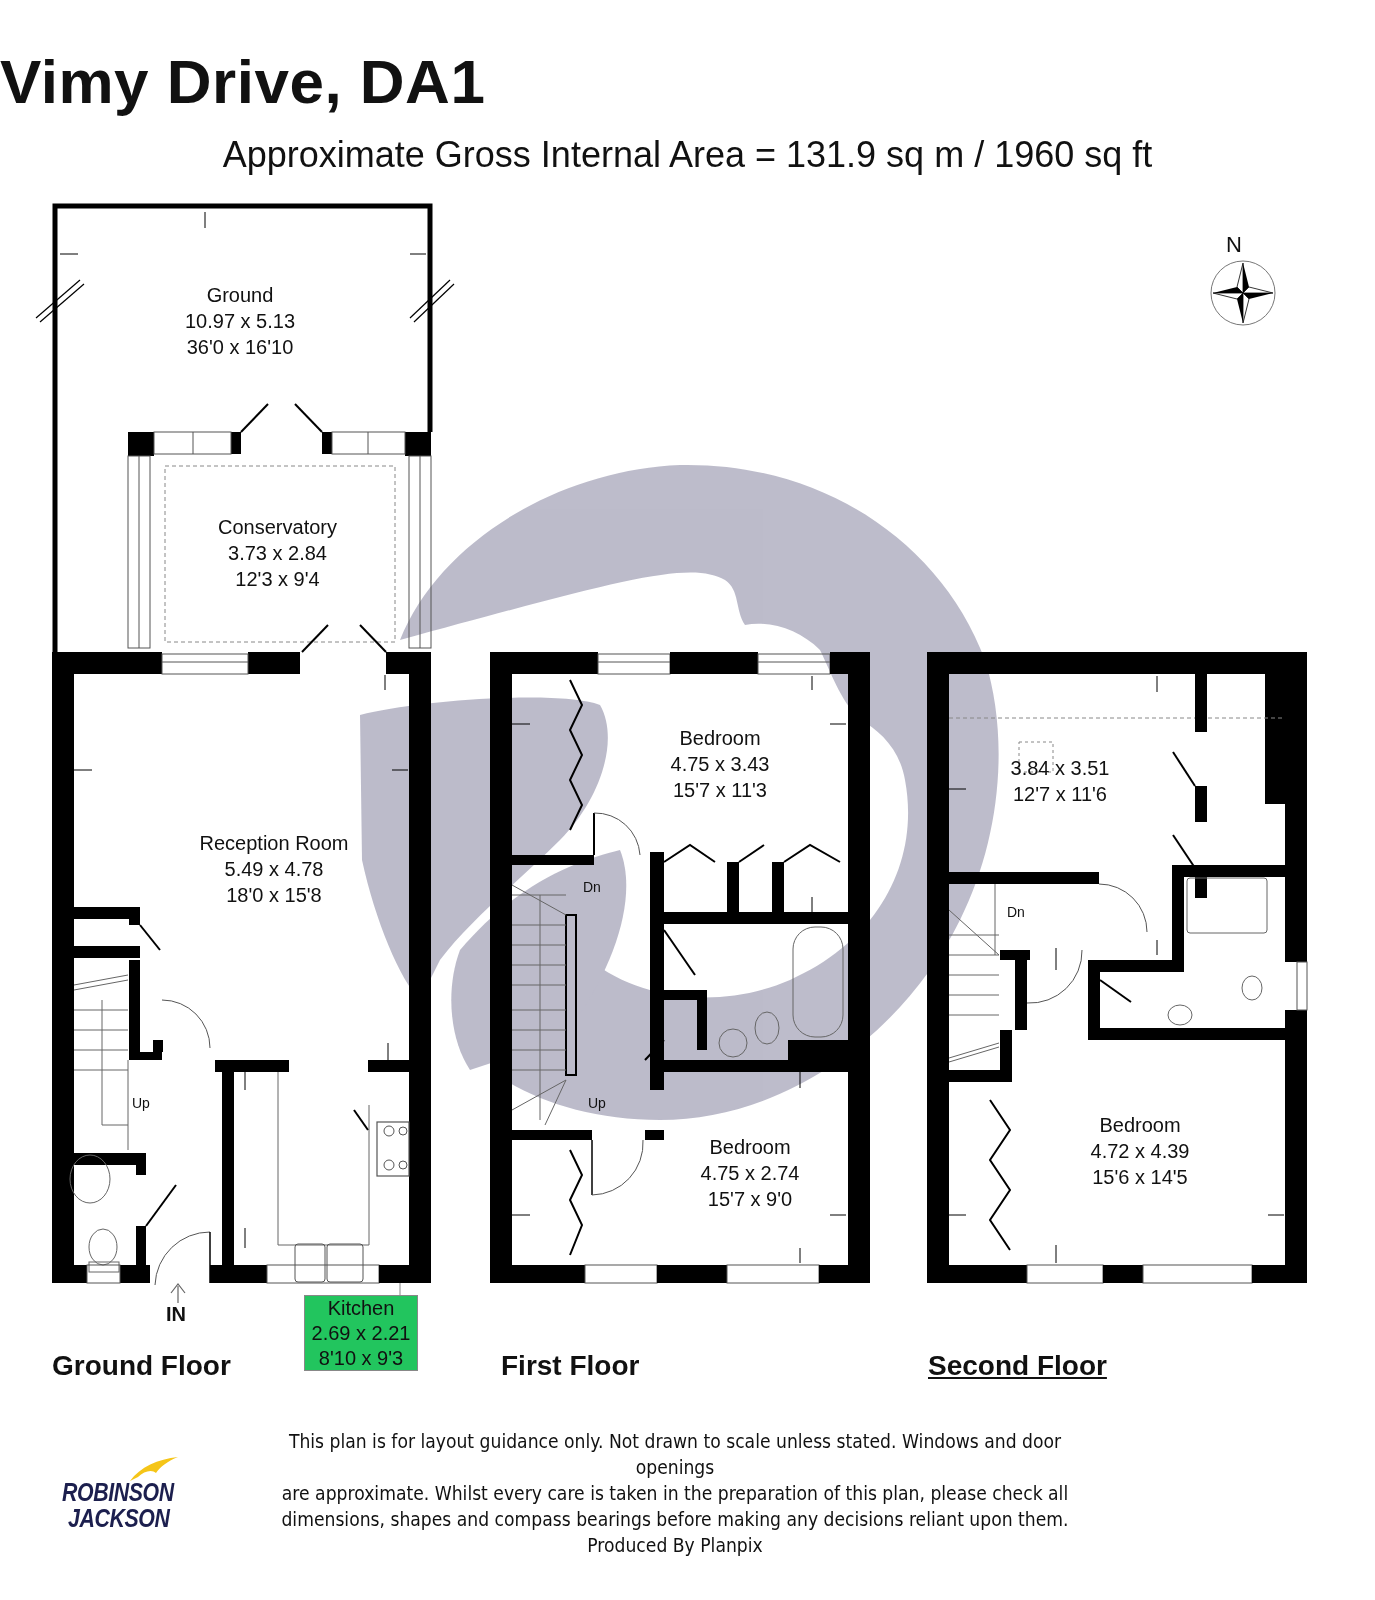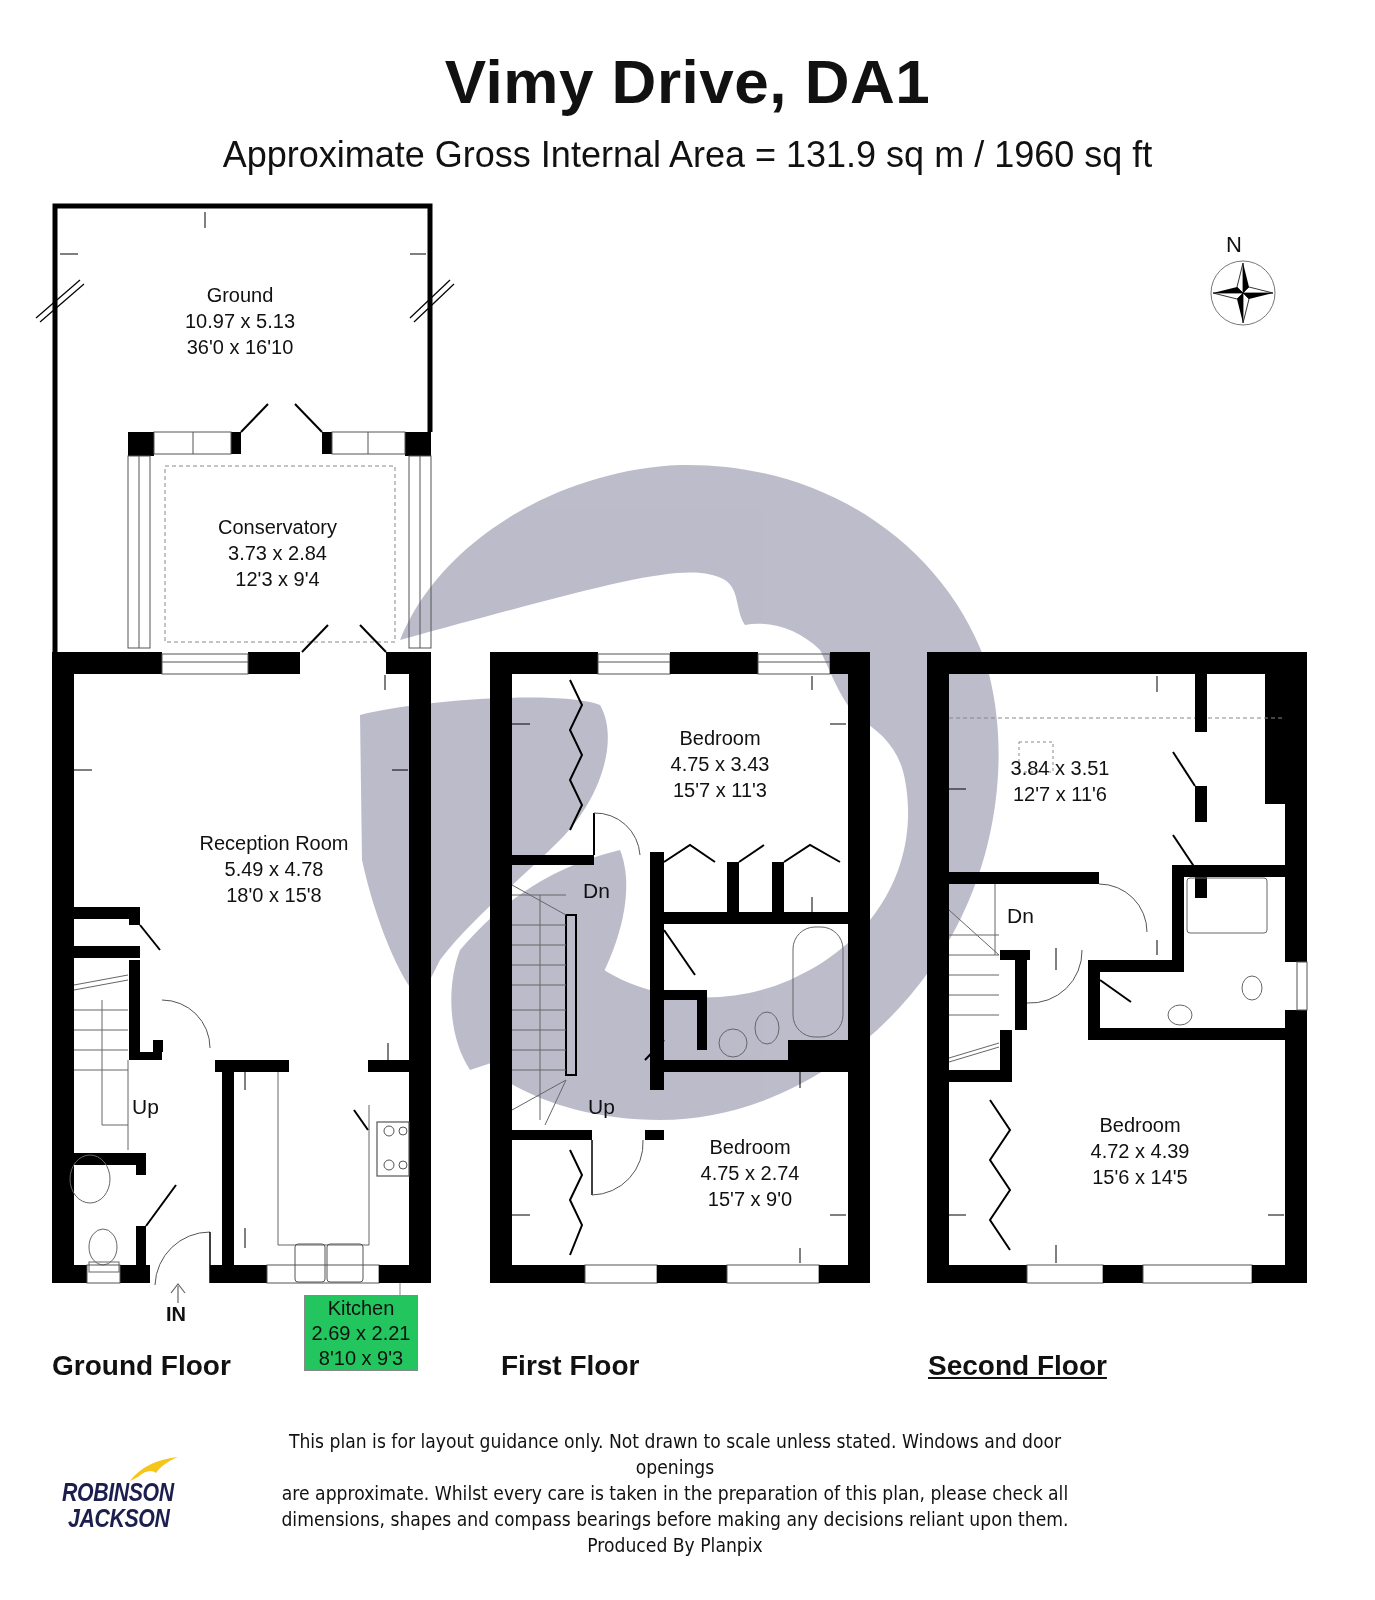--- a/index.html
+++ b/index.html
@@ -1,24 +1,24 @@
 <!DOCTYPE html>
 <html><head>
 <meta charset="utf-8">
 <style>
   html, body { margin:0; padding:0; background:#ffffff; }
   body { width:1375px; height:1600px; position:relative; overflow:hidden; font-family:"Liberation Sans", sans-serif; color:#111; }
-  .title { position:absolute; left:0; width:1375px; top:46px; text-align:center; font-size:62px; font-weight:bold; letter-spacing:0.5px; }
+  .title { position:absolute; left:0; width:1375px; top:46px; text-align:left; font-size:62px; font-weight:bold; letter-spacing:0.5px; }
   .subtitle { position:absolute; left:0; width:1375px; top:134px; text-align:center; font-size:36px; }
   svg.plan { position:absolute; left:0; top:0; }
   .room-label { position:absolute; text-align:center; font-size:20px; line-height:26px; }
   .floor-label { position:absolute; font-size:28px; font-weight:bold; top:1350px; }
   .kitchen-box { position:absolute; left:304px; top:1295px; width:112px; height:74px; border:1px solid #888; background:#22c55e; text-align:center; font-size:20px; line-height:25px; }
   .in-label { position:absolute; left:166px; top:1303px; font-size:20px;font-weight:bold; }
-  .small-label { position:absolute; font-size:21px; }
+  .small-label { position:absolute; font-size:14px; }
   .disclaimer { position:absolute; left:200px; width:950px; top:1428px; text-align:center; font-size:20px; line-height:26px; font-family:"DejaVu Sans", sans-serif; transform:scaleX(0.86); transform-origin:center top; }
   .logo { position:absolute; left:60px; top:1455px; width:130px; height:80px; }
   .logo-line { font-family:"Liberation Sans", sans-serif; font-weight:bold; font-style:italic; color:#1c1f4e; font-size:26px; line-height:26px; transform:scaleX(0.82); transform-origin:left top; letter-spacing:-0.5px; }
   .compass-n { position:absolute; left:1226px; top:232px; font-size:22px; }
 </style>
 </head>
 <body>
 
 <div class="title">Vimy Drive, DA1</div>
 <div class="subtitle">Approximate Gross Internal Area = 131.9 sq m / 1960 sq ft</div>

